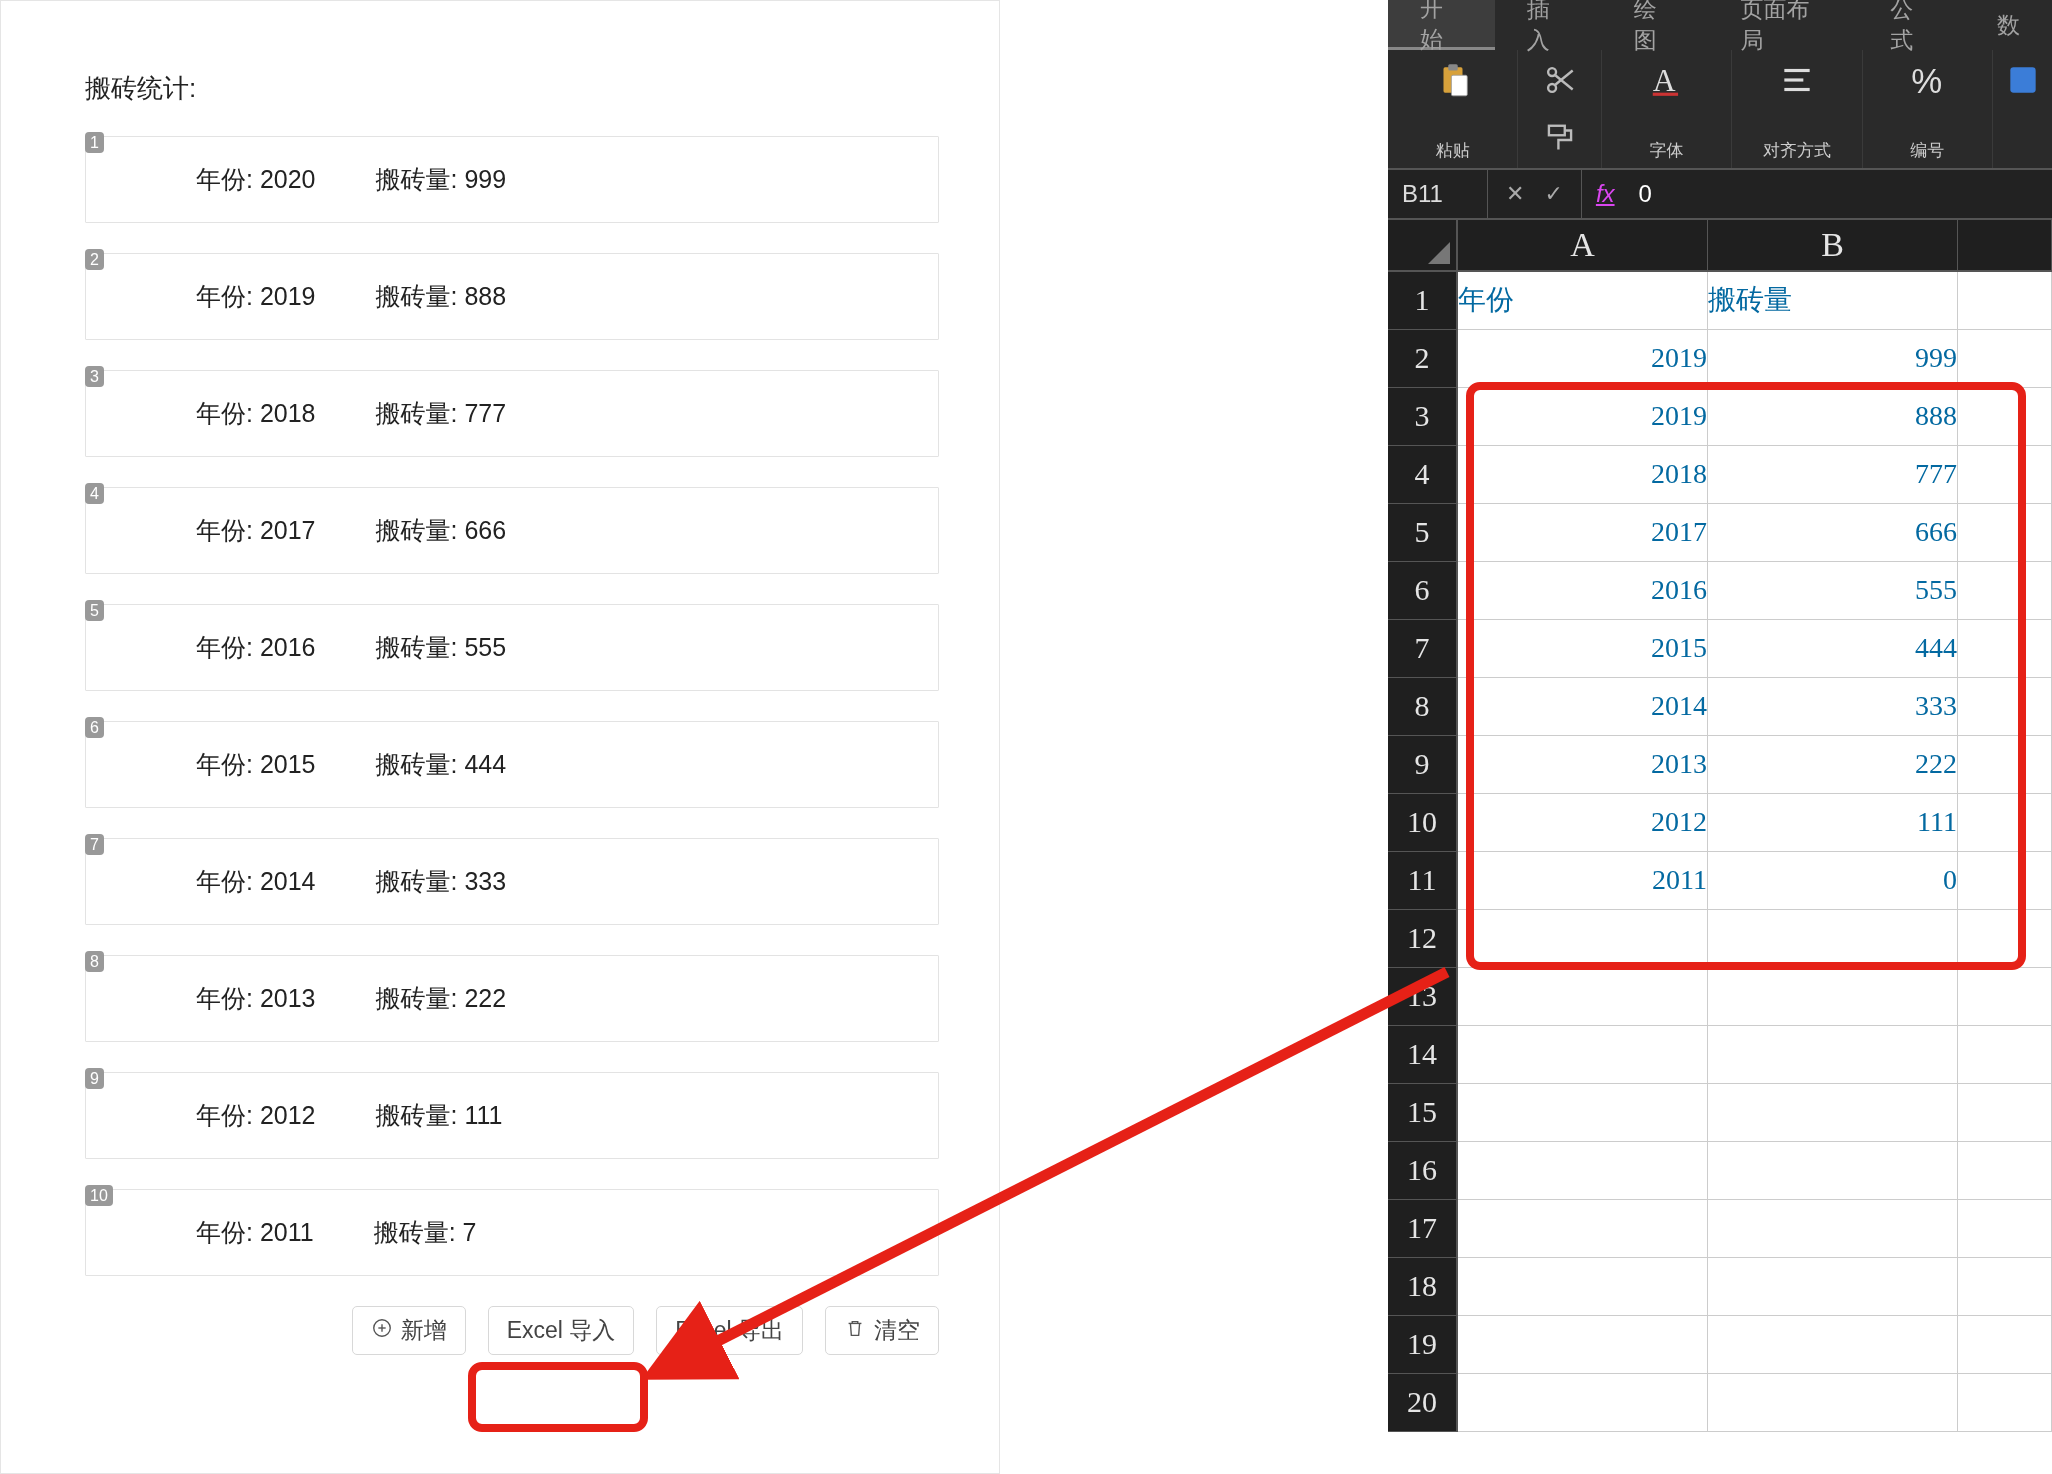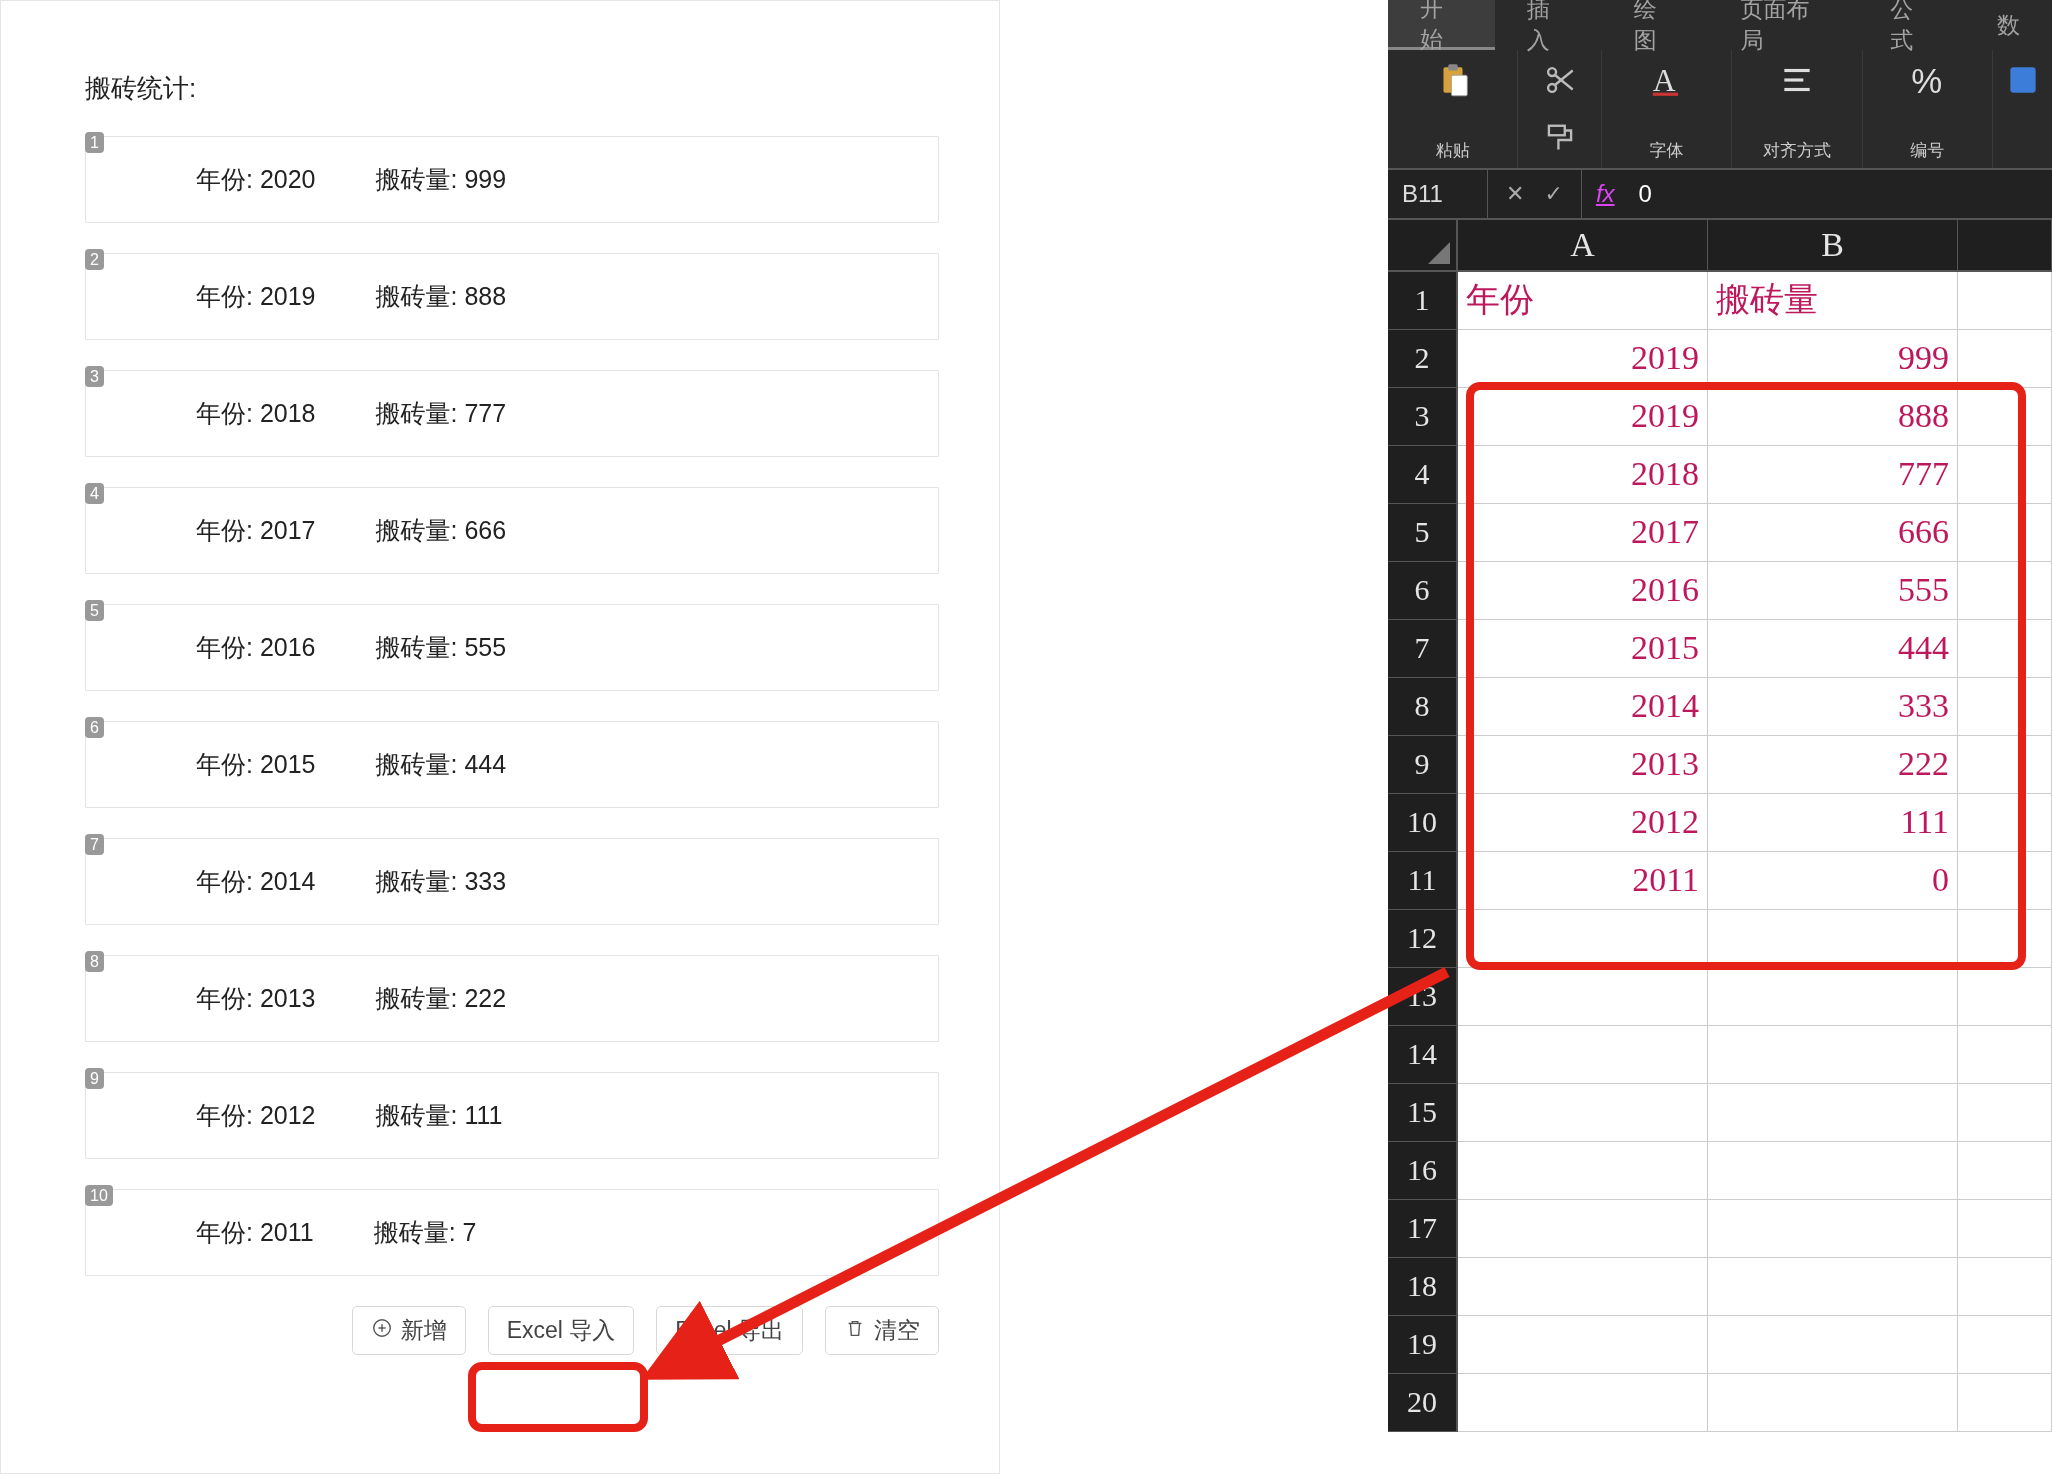--- a/index.html
+++ b/index.html
@@ -202,23 +202,23 @@
     border-bottom: 1px solid #555;
     height: 58px;
     line-height: 56px;
   }
   .cell {
     border-right: 1px solid #ccc;
     border-bottom: 1px solid #ccc;
     height: 58px;
     line-height: 56px;
     font-family: "SimSun","Songti SC","Times New Roman",serif;
-    font-size: 34px;
-    padding: 0 8px;
-    color: #be185d;
+    font-size: 28px;
+    padding: 0 0;
+    color: #0369a1;
     background: #fff;
   }
   .cell.left { text-align: left; }
   .cell.right { text-align: right; }
   .cell.empty { }
 
   
   .red-box {
     position: absolute;
     border: 8px solid #e62117;

